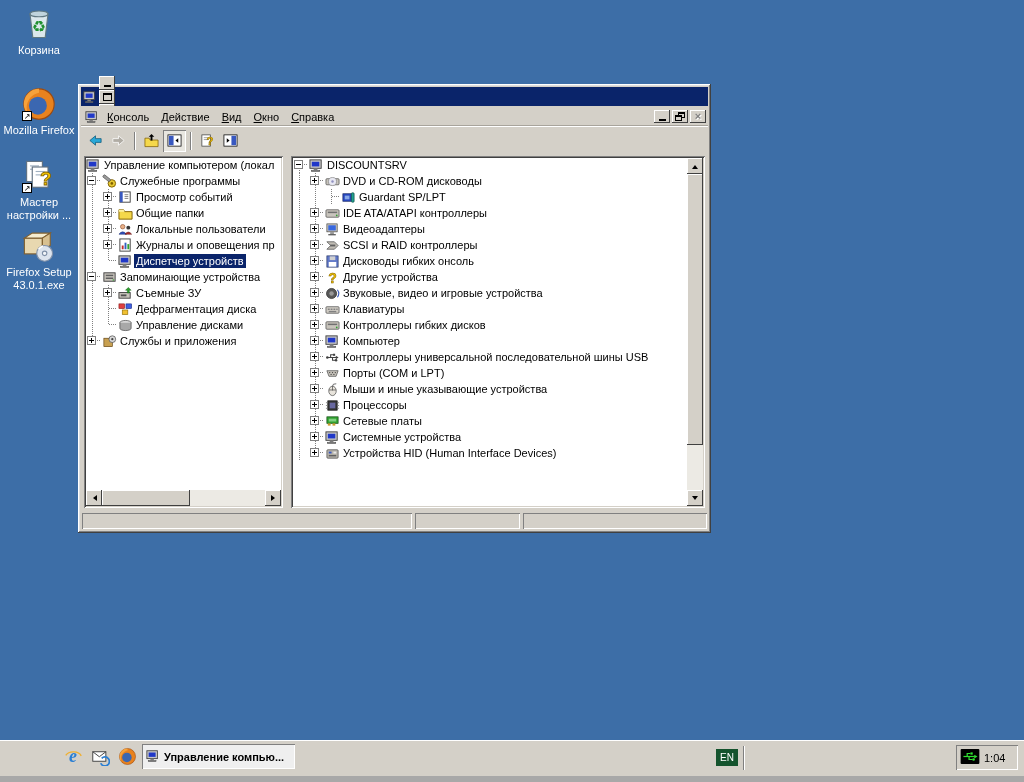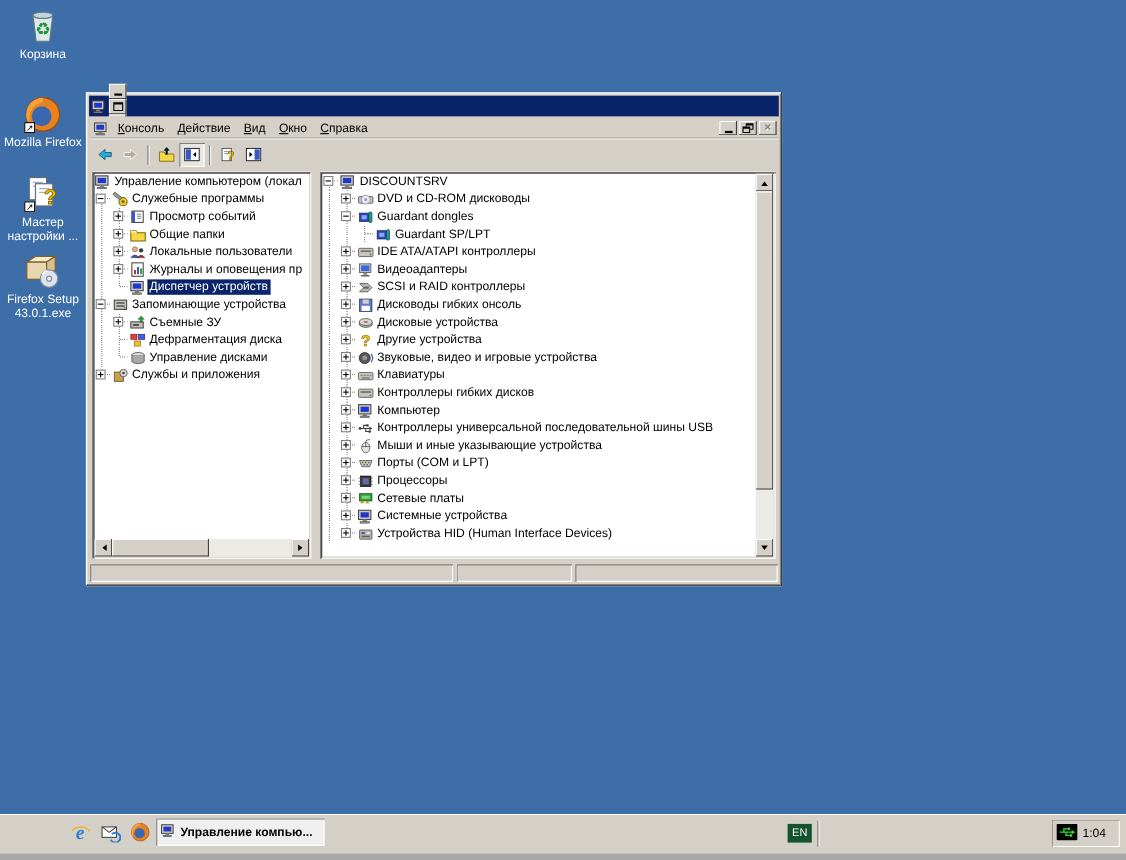--- a/index.html
+++ b/index.html
@@ -481,34 +481,20 @@
                   <svg viewBox="0 0 16 16">
                     <rect x="1" y="5" width="14" height="6.5" rx="1" fill="#c8c4bc" stroke="#404040" stroke-width="0.7"></rect>
                     <circle cx="8" cy="8" r="4.3" fill="#e8e8f2" stroke="#808080" stroke-width="0.7"></circle>
                     <circle cx="8" cy="8" r="1.3" fill="#9090c0"></circle>
                   </svg>
                 </span>
                 <span class="tlabel">DVD и CD-ROM дисководы</span>
               </div>
               <div class="tree-row">
                 <span class="guide"></span>
-                <span class="conn">
-                  <span class="exp minus"></span>
-                </span>
-                <span class="ticon">
-                  <svg viewBox="0 0 16 16">
-                    <rect x="2" y="4" width="9" height="8" fill="#2848c0" stroke="#102060" stroke-width="0.7"></rect>
-                    <rect x="4" y="6" width="5" height="4" fill="#88a8e8"></rect>
-                    <rect x="11" y="3" width="3" height="10" rx="1" fill="#20a090" stroke="#104840" stroke-width="0.7"></rect>
-                  </svg>
-                </span>
-                <span class="tlabel">Guardant dongles</span>
-              </div>
-              <div class="tree-row">
-                <span class="guide"></span>
                 <span class="guide"></span>
                 <span class="conn"></span>
                 <span class="ticon">
                   <svg viewBox="0 0 16 16">
                     <rect x="2" y="4" width="9" height="8" fill="#2848c0" stroke="#102060" stroke-width="0.7"></rect>
                     <rect x="4" y="6" width="5" height="4" fill="#88a8e8"></rect>
                     <rect x="11" y="3" width="3" height="10" rx="1" fill="#20a090" stroke="#104840" stroke-width="0.7"></rect>
                   </svg>
                 </span>
                 <span class="tlabel">Guardant SP/LPT</span>
@@ -561,34 +547,20 @@
                   <span class="exp plus"></span>
                 </span>
                 <span class="ticon">
                   <svg viewBox="0 0 16 16">
                     <rect x="2" y="2" width="12" height="12" fill="#6078c8" stroke="#203060" stroke-width="0.7"></rect>
                     <rect x="5" y="2.5" width="6" height="4" fill="#d0d0d0"></rect>
                     <rect x="4" y="8.5" width="8" height="5" fill="#fff"></rect>
                   </svg>
                 </span>
                 <span class="tlabel">Дисководы гибких онсоль</span>
-              </div>
-              <div class="tree-row">
-                <span class="guide"></span>
-                <span class="conn">
-                  <span class="exp plus"></span>
-                </span>
-                <span class="ticon">
-                  <svg viewBox="0 0 16 16">
-                    <ellipse cx="8" cy="9" rx="6.4" ry="3.4" fill="#b8b4ac" stroke="#404040" stroke-width="0.7"></ellipse>
-                    <ellipse cx="8" cy="7.2" rx="6.4" ry="3.4" fill="#dad6ce" stroke="#404040" stroke-width="0.7"></ellipse>
-                    <ellipse cx="8" cy="7.2" rx="2" ry="1" fill="#808080"></ellipse>
-                  </svg>
-                </span>
-                <span class="tlabel">Дисковые устройства</span>
               </div>
               <div class="tree-row">
                 <span class="guide"></span>
                 <span class="conn">
                   <span class="exp plus"></span>
                 </span>
                 <span class="ticon">
                   <svg viewBox="0 0 16 16">
                     <text x="8" y="13.5" font-size="15" font-weight="bold" text-anchor="middle" fill="#f2c200" stroke="#806000" stroke-width="0.5" font-family="Liberation Sans,sans-serif">?</text>
                   </svg>
@@ -677,46 +649,46 @@
                 </span>
                 <span class="tlabel">Контроллеры универсальной последовательной шины USB</span>
               </div>
               <div class="tree-row">
                 <span class="guide"></span>
                 <span class="conn">
                   <span class="exp plus"></span>
                 </span>
                 <span class="ticon">
                   <svg viewBox="0 0 16 16">
-                    <ellipse cx="8" cy="9.5" rx="4" ry="5" fill="#e8e4dc" stroke="#404040" stroke-width="0.7"></ellipse>
-                    <line x1="8" y1="4.5" x2="8" y2="9" stroke="#404040" stroke-width="0.7"></line>
-                    <line x1="4.2" y1="8.5" x2="11.8" y2="8.5" stroke="#404040" stroke-width="0.7"></line>
-                    <path d="M8 4.5 q0 -3 4 -2.6" stroke="#404040" stroke-width="0.8" fill="none"></path>
-                  </svg>
-                </span>
-                <span class="tlabel">Мыши и иные указывающие устройства</span>
-              </div>
-              <div class="tree-row">
-                <span class="guide"></span>
-                <span class="conn">
-                  <span class="exp plus"></span>
-                </span>
-                <span class="ticon">
-                  <svg viewBox="0 0 16 16">
                     <path d="M2 5 h12 l-2.2 6 h-7.6 z" fill="#c8c4bc" stroke="#404040" stroke-width="0.7"></path>
                     <g fill="#404040">
                       <circle cx="5" cy="7" r="0.7"></circle>
                       <circle cx="8" cy="7" r="0.7"></circle>
                       <circle cx="11" cy="7" r="0.7"></circle>
                       <circle cx="6.5" cy="9" r="0.7"></circle>
                       <circle cx="9.5" cy="9" r="0.7"></circle>
                     </g>
                   </svg>
                 </span>
                 <span class="tlabel">Порты (COM и LPT)</span>
+              </div>
+              <div class="tree-row">
+                <span class="guide"></span>
+                <span class="conn">
+                  <span class="exp plus"></span>
+                </span>
+                <span class="ticon">
+                  <svg viewBox="0 0 16 16">
+                    <ellipse cx="8" cy="9.5" rx="4" ry="5" fill="#e8e4dc" stroke="#404040" stroke-width="0.7"></ellipse>
+                    <line x1="8" y1="4.5" x2="8" y2="9" stroke="#404040" stroke-width="0.7"></line>
+                    <line x1="4.2" y1="8.5" x2="11.8" y2="8.5" stroke="#404040" stroke-width="0.7"></line>
+                    <path d="M8 4.5 q0 -3 4 -2.6" stroke="#404040" stroke-width="0.8" fill="none"></path>
+                  </svg>
+                </span>
+                <span class="tlabel">Мыши и иные указывающие устройства</span>
               </div>
               <div class="tree-row">
                 <span class="guide"></span>
                 <span class="conn">
                   <span class="exp plus"></span>
                 </span>
                 <span class="ticon">
                   <svg viewBox="0 0 16 16">
                     <rect x="3" y="3" width="10" height="10" fill="#383838" stroke="#000" stroke-width="0.7"></rect>
                     <rect x="5" y="5" width="6" height="6" fill="#6868a0"></rect>

